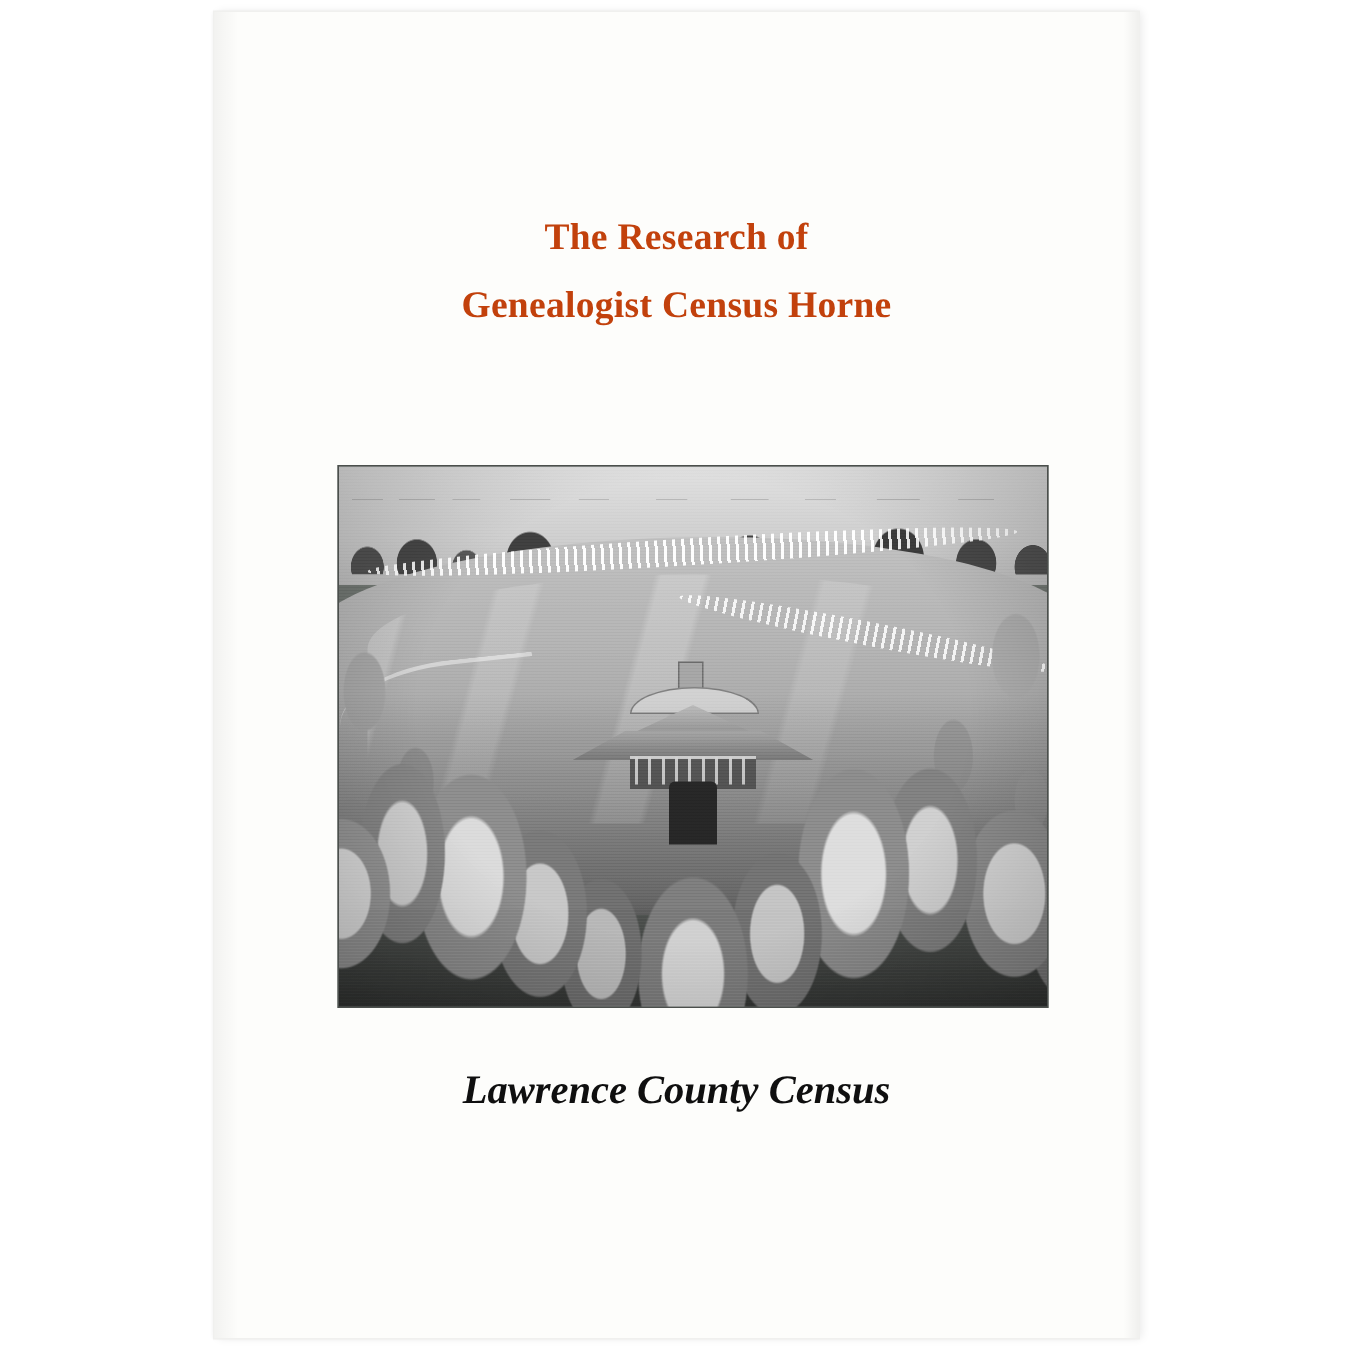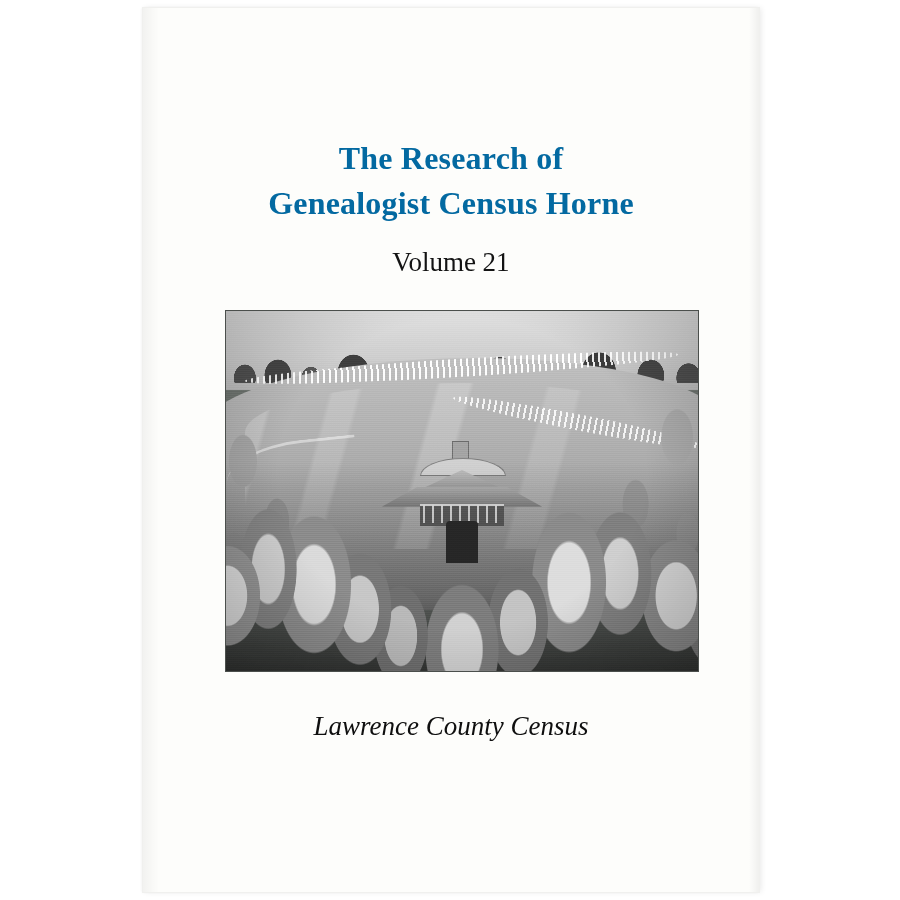--- a/index.html
+++ b/index.html
@@ -59,23 +59,23 @@
   .title-block {
     position: absolute;
     left: 0;
     right: 0;
     top: 128px;
     text-align: center;
   }
   .title-line {
     font-family: "Liberation Serif", serif;
     font-weight: bold;
-    font-size: 32px;
+    font-size: 25px;
     line-height: 45px;
-    color: #0369a1;
+    color: #c2410c;
     letter-spacing: 0.2px;
   }
   .subtitle {
     margin-top: 20px;
     font-family: "Liberation Serif", serif;
     font-weight: normal;
     font-size: 27px;
     line-height: 32px;
     color: #131313;
   }
@@ -267,20 +267,21 @@
     pointer-events: none;
   }
 
   
   .caption-block {
     position: absolute;
     left: 0;
     right: 0;
     top: 700px;
     text-align: center;
+    font-weight: bold;
   }
   .caption-line {
     font-family: "Liberation Serif", serif;
     font-style: italic;
     font-size: 27px;
     line-height: 37px;
     color: #0f0f0f;
   }
 </style>
 </head>
@@ -289,21 +290,20 @@
 <div class="stage">
 
   <div class="book-cover">
 
     <div class="spine-shade"></div>
     <div class="edge-shade-right"></div>
 
     <div class="title-block">
       <div class="title-line">The Research of</div>
       <div class="title-line">Genealogist Census Horne</div>
-      <div class="subtitle">Volume 21</div>
     </div>
 
     <div class="photo-frame">
       <div class="photo">
         <div class="ph-sky"></div>
         <div class="ph-far-trees"></div>
         <div class="ph-hill"></div>
         <div class="ph-hill-light"></div>
         <div class="ph-fence"></div>
         <div class="ph-fence2"></div>

